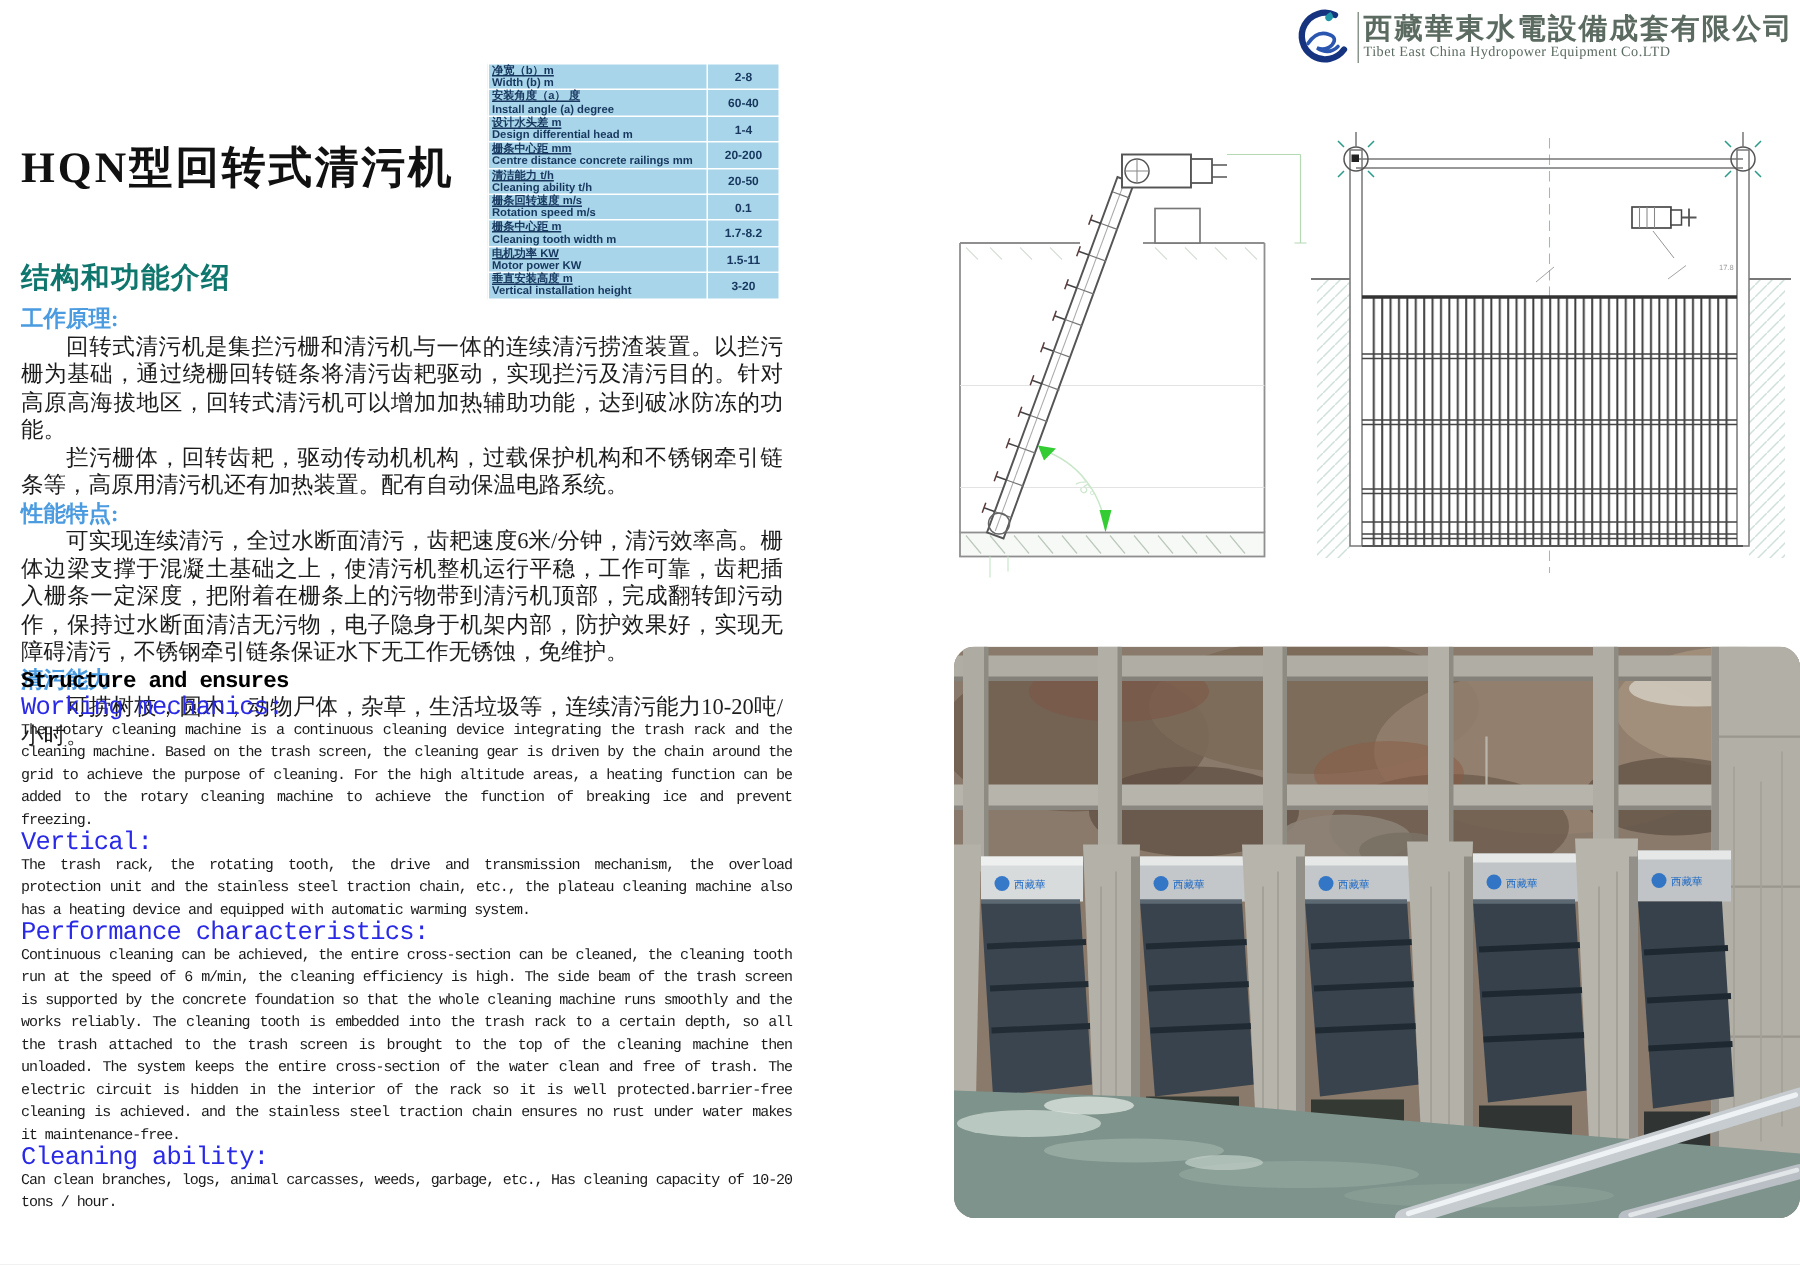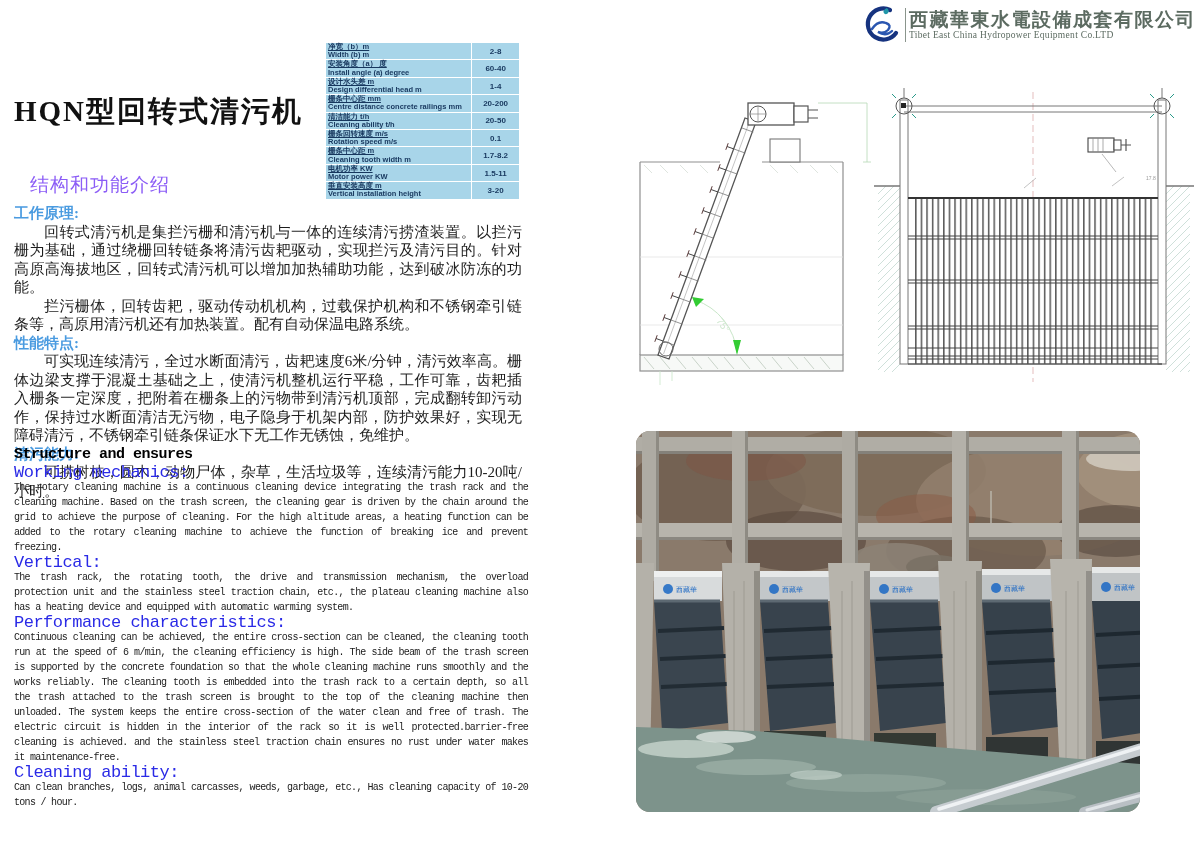--- a/index.html
+++ b/index.html
@@ -8,21 +8,21 @@
     position:relative; width:1200px; height:843px; background:#ffffff;
     font-family:"Liberation Serif","DejaVu Serif",serif; overflow:hidden;
   }
   
   .logo-block { position:absolute; top:5px; right:4px; display:flex; align-items:center; gap:3px; }
   .logo-divider { width:1px; height:34px; background:#8a958c; }
   .company-cn { font-size:19px; font-weight:bold; color:#5c6b61; letter-spacing:1.5px; line-height:21px; }
   .company-en { font-size:9.5px; color:#5c6b61; letter-spacing:.3px; line-height:11px; }
   
   .cn-title { position:absolute; left:14px; top:92px; font-size:29px; font-weight:600; color:#111; letter-spacing:2px; }
-  .cn-subtitle { position:absolute; left:30px; top:172px; font-size:19px; font-weight:400; color:#8b5cf6; letter-spacing:1px; }
+  .cn-subtitle { position:absolute; left:14px; top:172px; font-size:19px; font-weight:700; color:#0f766e; letter-spacing:1px; }
   .cn-text { position:absolute; left:14px; top:204px; width:508px; font-size:15px; line-height:18.5px; color:#1c1c1c; }
   .cn-heading { color:#4a9be0; font-weight:bold; }
   .cn-body { text-indent:2em; text-align:justify; }
   
   .spec-table { position:absolute; left:325px; top:42px; width:195px; border-collapse:collapse;
     background:#a8d5e9; border:1px solid #4a4a4a; font-family:"Liberation Sans","DejaVu Sans",sans-serif; }
   .spec-table td { border:1.5px solid #ffffff; padding:0 2px; vertical-align:middle; }
   .spec-table .lbl { width:147px; }
   .lcn { font-size:7.5px; line-height:8.2px; font-weight:bold; color:#17375e;text-decoration:underline; }
   .len { font-size:7.5px; line-height:8.2px; font-weight:bold; color:#17375e; }
@@ -33,21 +33,21 @@
     font-family:"Liberation Mono","DejaVu Sans Mono",monospace; color:#1a1a1a; }
   .en-title { font-size:19px; font-weight:bold; letter-spacing:-1px; line-height:26px; color:#000; }
   .en-subtitle { font-size:15px; font-weight:bold; letter-spacing:-.5px; line-height:21px; color:#000; }
   .en-heading { font-size:17px; font-weight:normal; color:#2a2ae6; line-height:15px; letter-spacing:-.5px; }
   .en-body { font-size:10px; line-height:15px; letter-spacing:-.7px; text-align:justify; }
   
   .drawing { position:absolute; }
   .side-view { left:620px; top:93px; }
   .front-view { left:874px; top:86px; }
   
-  .photo { position:absolute; left:636px; top:431px; width:504px; height:381px;
+  .photo { position:absolute; left:636px; top:431px; width:564px; height:381px;
     border-radius:14px; overflow:hidden; }
 </style>
 </head>
 <body>
 
 <div class="page">
 
   <div class="logo-block">
     <svg width="42" height="40" viewBox="0 0 42 40">
       <path d="M30 5 A15.5 15.5 0 1 0 36 28" fill="none" stroke="#16337f" stroke-width="4.2" stroke-linecap="round"></path>

